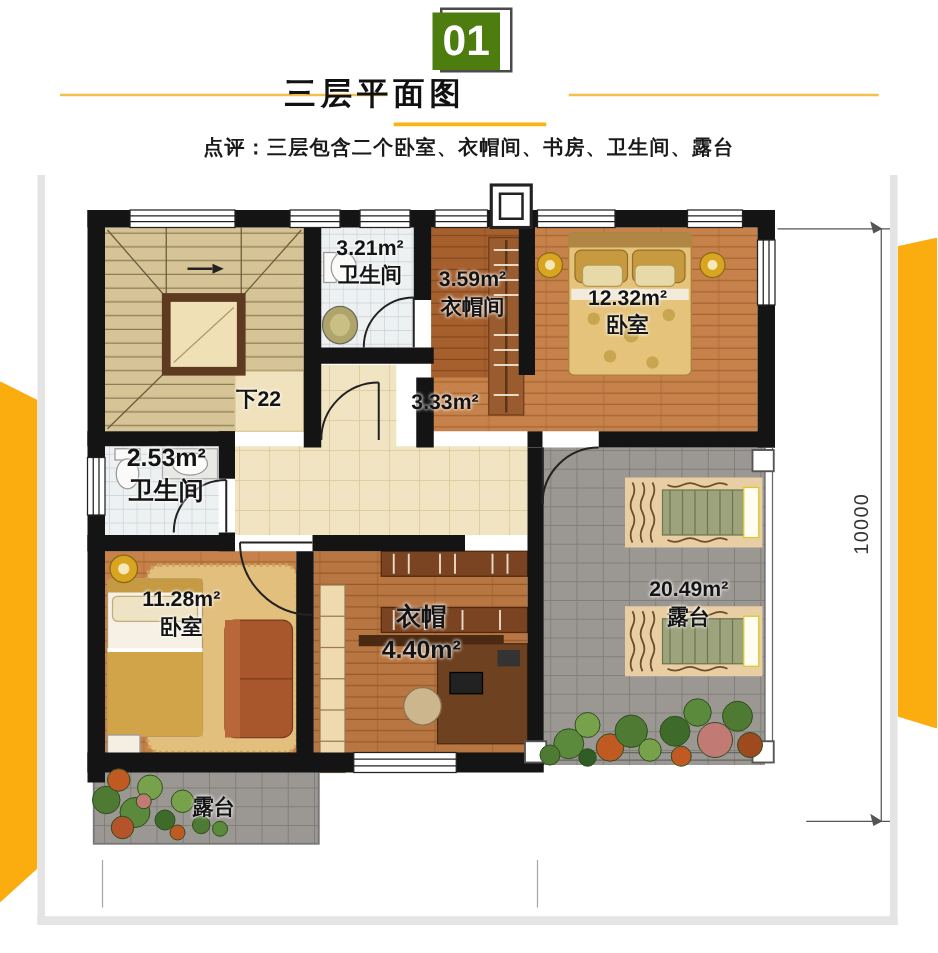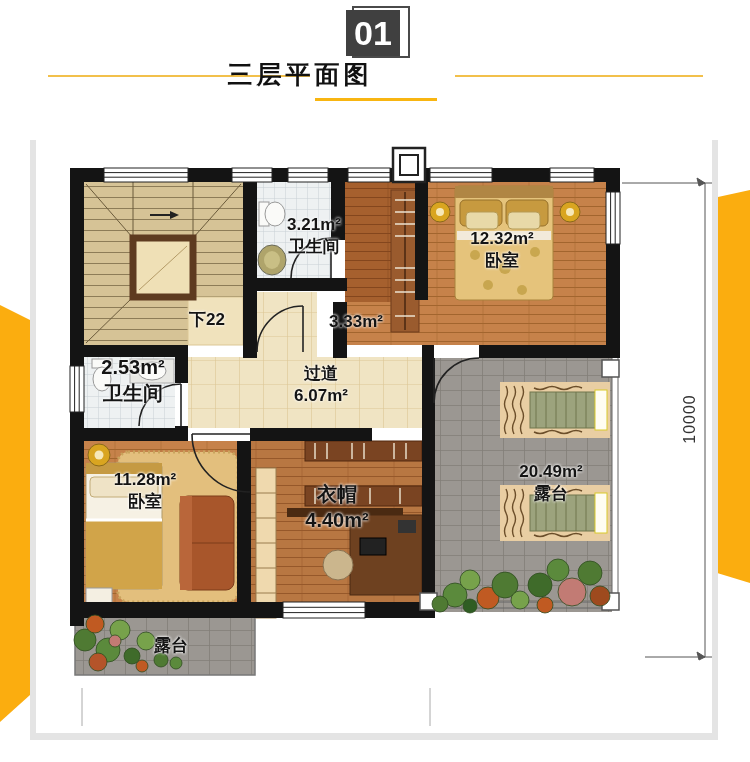--- a/index.html
+++ b/index.html
@@ -1,21 +1,21 @@
 <!DOCTYPE html>
 <html><head>
 <meta charset="utf-8">
 <style>
   html,body{margin:0;padding:0;background:#fff;}
   .page{position:relative;width:750px;height:762px;background:#fff;overflow:hidden;
         font-family:"Liberation Sans","DejaVu Sans",sans-serif;}
   
   .badge-outline{position:absolute;left:352px;top:6px;width:54px;height:48px;
         border:2px solid #4a4a4a;background:#fff;}
-  .badge{position:absolute;left:346px;top:10px;width:54px;height:46px;background:#404040;
+  .badge{position:absolute;left:346px;top:10px;width:54px;height:46px;background:#4d7c0f;
         color:#fff;font-size:34px;font-weight:bold;display:flex;align-items:center;justify-content:center;}
   .page-title{position:absolute;left:0;top:58px;width:600px;text-align:center;
         font-size:25px;font-weight:bold;color:#111;letter-spacing:4px;}
   .title-underline{position:absolute;left:315px;top:98px;width:122px;height:3px;background:#F8B511;}
   .side-line{position:absolute;top:75px;height:2px;background:#F2C04B;}
   .side-line.left{left:48px;width:262px;}
   .side-line.right{left:455px;width:248px;}
   .comment{position:absolute;left:0;top:108px;width:750px;text-align:center;
         font-size:16px;font-weight:600;color:#1a1a1a;letter-spacing:1px;}
   
@@ -42,20 +42,21 @@
 <body>
 
 <div class="page">
 
   <div class="badge-outline"></div>
   <div class="badge">01</div>
   <div class="side-line left"></div>
   <div class="side-line right"></div>
   <div class="page-title">三层平面图</div>
   <div class="title-underline"></div>
+  <div class="comment">点评：三层包含二个卧室、衣帽间、书房、卫生间、露台</div>
 
   <div class="card-frame"></div>
   <div class="ribbon-left"></div>
   <div class="ribbon-right"></div>
 
   <svg class="plan-svg" viewBox="0 0 750 762">
     <defs>
       <pattern id="woodA" width="46" height="9" patternUnits="userSpaceOnUse">
         <rect width="46" height="9" fill="#C6824A"></rect>
         <line x1="0" y1="8.5" x2="46" y2="8.5" stroke="#A2652E" stroke-width="1"></line>
@@ -397,39 +398,39 @@
       <path d="M705 657 L697 652 L699 660 Z"></path>
       <line x1="82" y1="688" x2="82" y2="726" stroke="#AAA"></line>
       <line x1="430" y1="688" x2="430" y2="726" stroke="#AAA"></line>
     </g>
   </svg>
 
   <div class="labels">
     <div class="rlabel" style="left:207px;top:320px;">
       <span>下22</span>
       </div>
-    <div class="rlabel" style="left:296px;top:236px;margin-left:18px;">
+    <div class="rlabel" style="left:296px;top:210px;">
       <span>3.21m²</span>
         <span>卫生间</span>
+      </div>
+    <div class="rlabel" style="left:378px;top:235px;">
+      <span>3.59m²</span>
+        <span>衣帽间</span>
       </div>
     <div class="rlabel" style="left:502px;top:250px;">
       <span>12.32m²</span>
         <span>卧室</span>
       </div>
     <div class="rlabel" style="left:356px;top:322px;">
       <span>3.33m²</span>
       </div>
     <div class="rlabel small" style="left:133px;top:380px;">
       <span>2.53m²</span>
         <span>卫生间</span>
       </div>
-    <div class="rlabel" style="left:321px;top:385px;">
-      <span>过道</span>
-        <span>6.07m²</span>
-      </div>
     <div class="rlabel small" style="left:337px;top:471px;margin-top:36px;">
       <span>衣帽</span>
         <span>4.40m²</span>
       </div>
     <div class="rlabel" style="left:145px;top:491px;">
       <span>11.28m²</span>
         <span>卧室</span>
       </div>
     <div class="rlabel" style="left:515px;top:483px;margin-left:36px;">
       <span>20.49m²</span>

